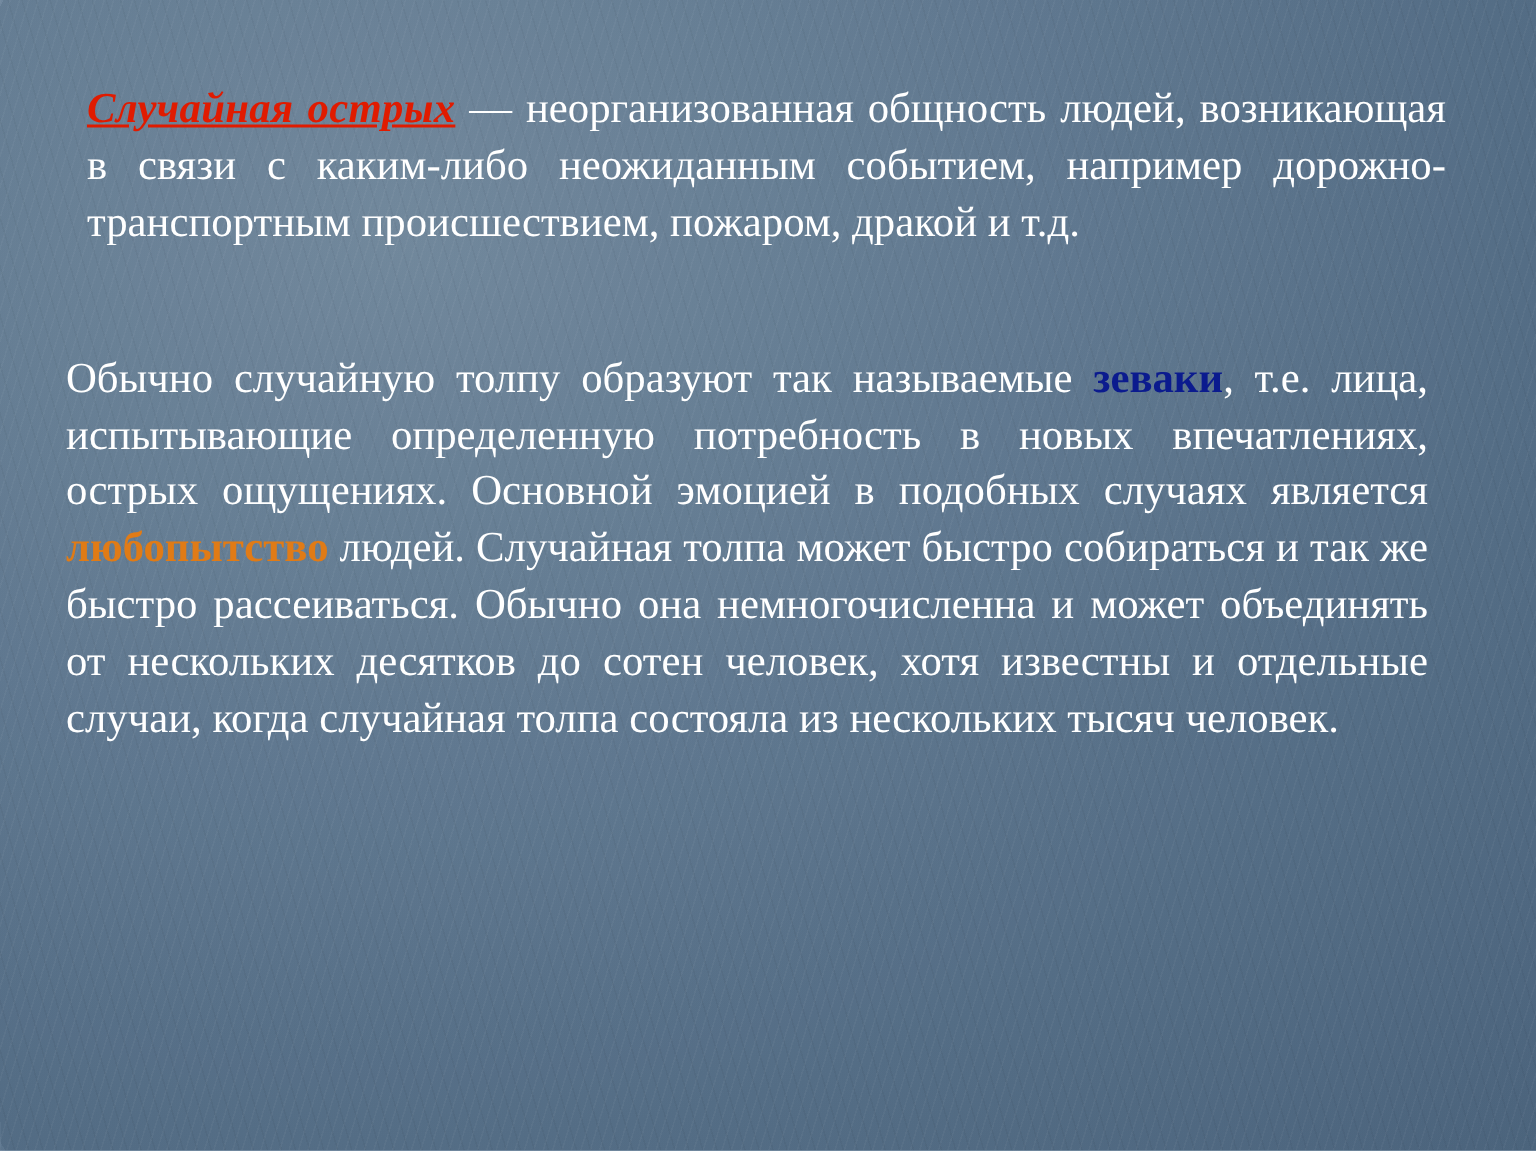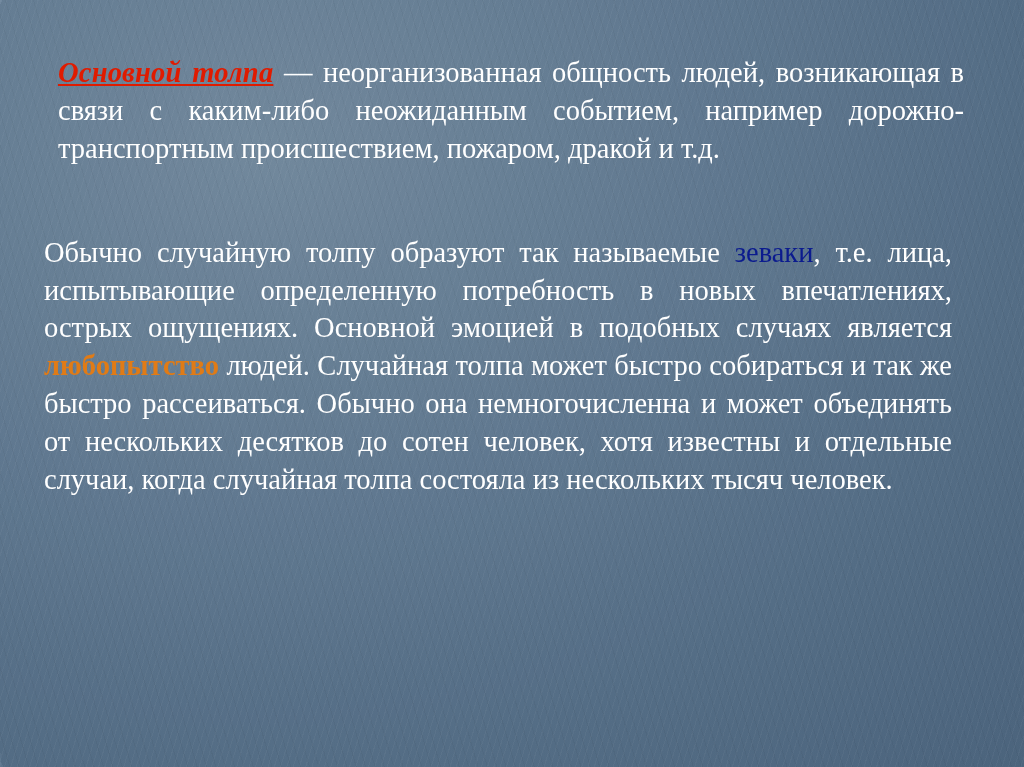--- a/index.html
+++ b/index.html
@@ -57,38 +57,38 @@
   }
   .term {
     color: #e01b00;
     font-weight: bold;
     font-style: italic;
     text-decoration: underline;
     letter-spacing: 0.2px;
   }
   .hl-blue {
     color: #0b1b8e;
-    font-weight: normal;
+    font-weight: bold;
     margin-top: 12px;
   }
   .hl-orange {
     color: #e07b16;
     font-weight: bold;
     margin-top: 14px;
   }
   .nowrap { white-space: nowrap; }
 </style>
 </head>
 <body>
 
 <div class="slide">
   <div class="content">
 
     <p class="para para-1">
-      <span class="term nowrap">Основной толпа</span><span> — неорганизованная общность людей, возникающая в связи с каким-либо неожиданным событием, например дорожно-транспортным происшествием, пожаром, дракой и т.д.</span>
+      <span class="term nowrap">Случайная острых</span><span> — неорганизованная общность людей, возникающая в связи с каким-либо неожиданным событием, например дорожно-транспортным происшествием, пожаром, дракой и т.д.</span>
     </p>
 
     <p class="para para-2">
       <span>Обычно случайную толпу образуют так называемые </span><span class="hl-blue">зеваки</span><span>, т.е. лица, испытывающие определенную потребность в новых впечатлениях, острых ощущениях. Основной эмоцией в подобных случаях является </span><span class="hl-orange">любопытство</span><span> людей. Случайная толпа может быстро собираться и так же быстро рассеиваться. Обычно она немногочисленна и может объединять от нескольких десятков до сотен человек, хотя известны и отдельные случаи, когда случайная толпа состояла из нескольких тысяч человек.</span>
     </p>
 
   </div>
 </div>
 
 </body></html>

